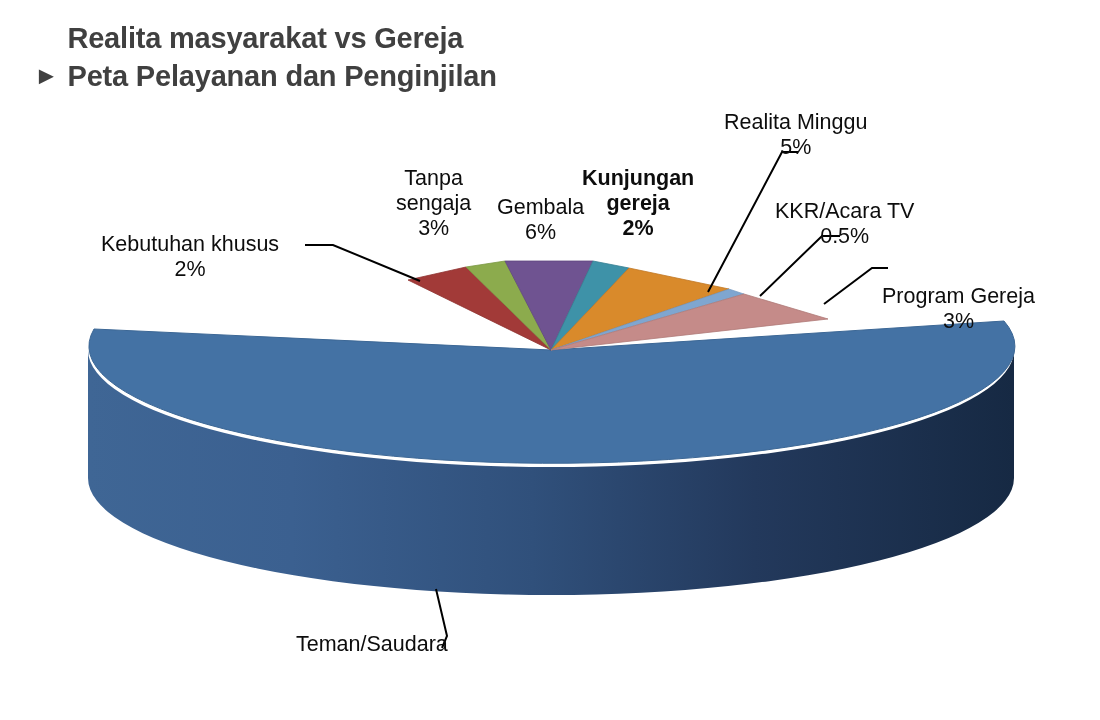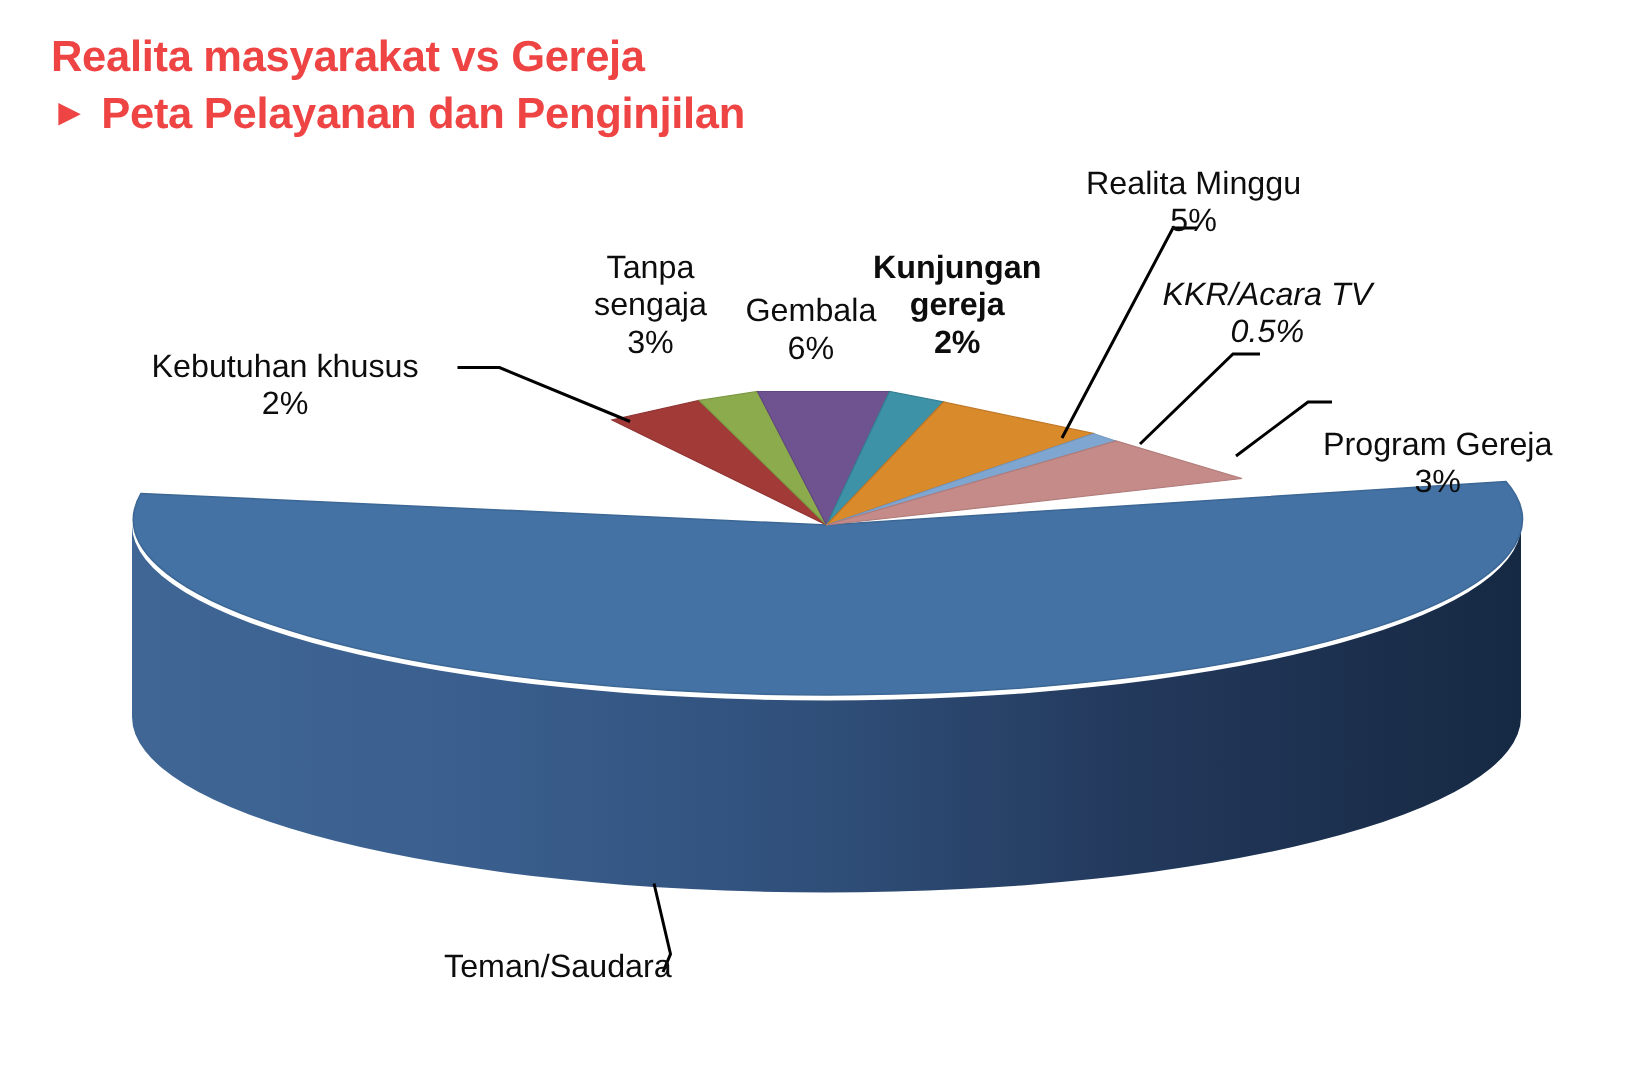--- a/index.html
+++ b/index.html
@@ -10,23 +10,24 @@
     overflow:hidden;
     position:relative;
   }
   #stage{position:relative;width:1100px;height:720px;}
 
   
   .title-block{
     position:absolute;
     left:34px;top:20px;
     font-weight:bold;
-    color:#ef4444;
+    color:#404040;
     line-height:1.30;
     letter-spacing:-0.2px;
+    text-align:center;
   }
   .title-line1{font-size:29px;display:block;}
   .title-line2{font-size:29px;display:block;white-space:nowrap;}
   .bullet-tri{
     display:inline-block;
     font-size:25px;
     line-height:1;
     transform:translateY(-2px);
     margin-right:9px;
   }
@@ -45,21 +46,21 @@
     font-family:"Liberation Sans", sans-serif;
   }
   .lbl .v{display:block;}
   .lbl .n{display:block;}
 
   #lbl-kebutuhan{left:101px;  top:232px; text-align:center;}
   #lbl-tanpa    {left:396px;  top:166px;}
   #lbl-gembala  {left:497px;  top:195px;}
   #lbl-kunjungan{left:582px;  top:166px;font-weight:bold;}
   #lbl-sekolah  {left:724px;  top:110px;}
-  #lbl-kkr      {left:775px;  top:184px;font-style:italic;}
+  #lbl-kkr      {left:775px;  top:199px;}
   #lbl-program  {left:882px;  top:252px;margin-top:32px;}
   #lbl-teman    {left:252px;  top:632px;margin-left:44px;}
 </style>
 </head>
 <body>
 
 <div id="stage">
 
   <div class="title-block">
     <span class="title-line1">Realita masyarakat vs Gereja</span>

